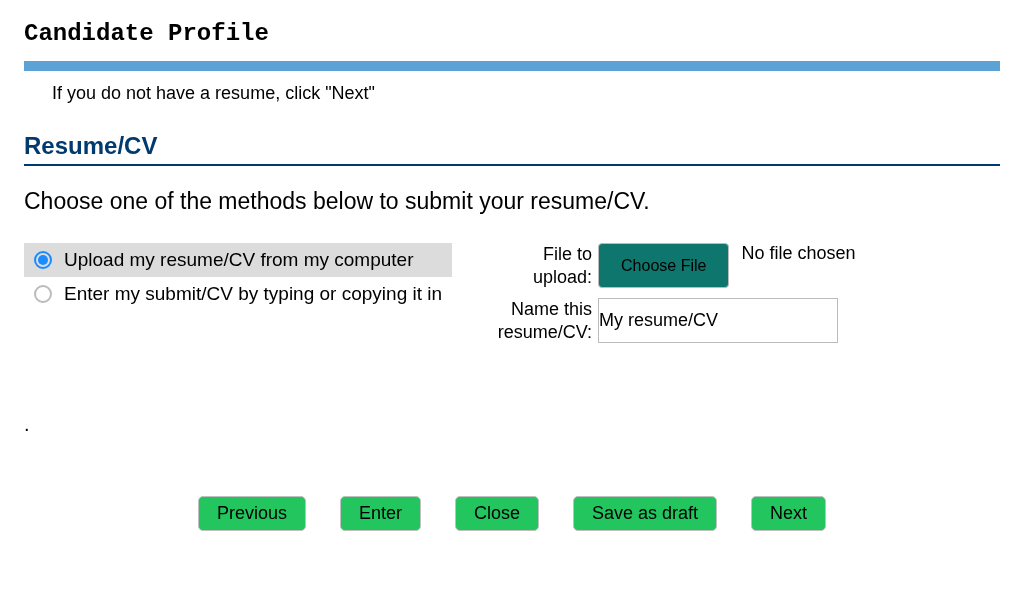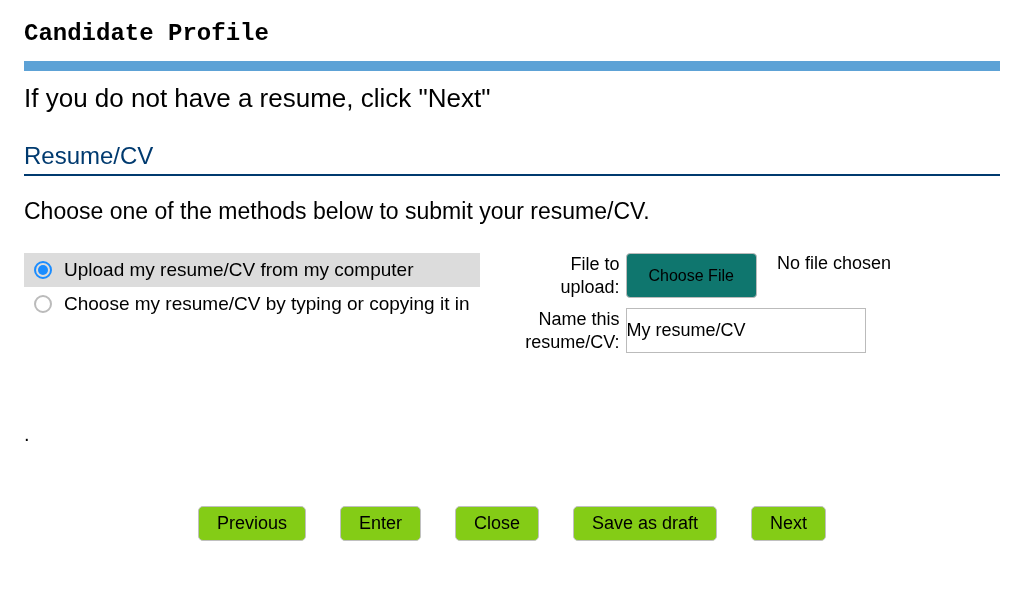--- a/index.html
+++ b/index.html
@@ -19,27 +19,28 @@
       font-weight: bold;
       margin-bottom: 14px;
       font-family: Liberation Mono, monospace;
     }
     .blue-bar {
       height: 10px;
       background: #5da2d6;
       margin-bottom: 12px;
     }
     .instruction {
-      font-size: 26px;
+      font-size: 18px;
       font-weight: normal;
       margin-bottom: 28px;
+      margin-left: 28px;
     }
     .section-heading {
       font-size: 24px;
-      font-weight: normal;
+      font-weight: bold;
       color: #003a6f;
       border-bottom: 2px solid #003a6f;
       padding-bottom: 4px;
       margin-bottom: 22px;
     }
     .sub-instruction {
       font-size: 23px;
       margin-bottom: 28px;
     }
     .two-col {
@@ -101,41 +102,41 @@
     .choose-file-btn {
       background: #0f766e;
       border: 1px solid #bbb;
       border-radius: 4px;
       padding: 4px 22px;
       font-size: 16px;
       cursor: pointer;
       font-family: inherit;
     }
     .file-status {
-      margin-left: 20px;
+      margin-left: 12px;
       font-size: 18px;
     }
     .text-input {
       border: 1px solid #bbb;
       padding: 3px 0;
       font-size: 18px;
       font-family: inherit;
       width: 240px;
     }
     .dot-row {
       font-size: 20px;
       margin-bottom: 60px;
     }
     .button-bar {
       display: flex;
       justify-content: center;
       gap: 34px;
     }
     .action-btn {
-      background: #84cc16;
+      background: #22c55e;
       border: 1px solid #c0c0c0;
       border-radius: 5px;
       padding: 6px 18px;
       font-size: 18px;
       cursor: pointer;
       font-family: inherit;
     }
   </style>
 </head>
 <body>
@@ -153,21 +154,21 @@
 <div class="two-col">
   <div class="left-col">
     <div class="radio-row selected">
       <span class="radio-outer">
           <span class="radio-inner"></span>
         </span>
       <span>Upload my resume/CV from my computer</span>
     </div>
     <div class="radio-row">
       <span class="radio-outer"></span>
-      <span>Choose my resume/CV by typing or copying it in</span>
+      <span>Enter my submit/CV by typing or copying it in</span>
     </div>
   </div>
 
   <div class="right-col">
     <div class="field-row">
       <div class="field-label">File to upload:</div>
       <button class="choose-file-btn">Choose File</button>
       <span class="file-status">No file chosen</span>
     </div>
     <div class="field-row">

